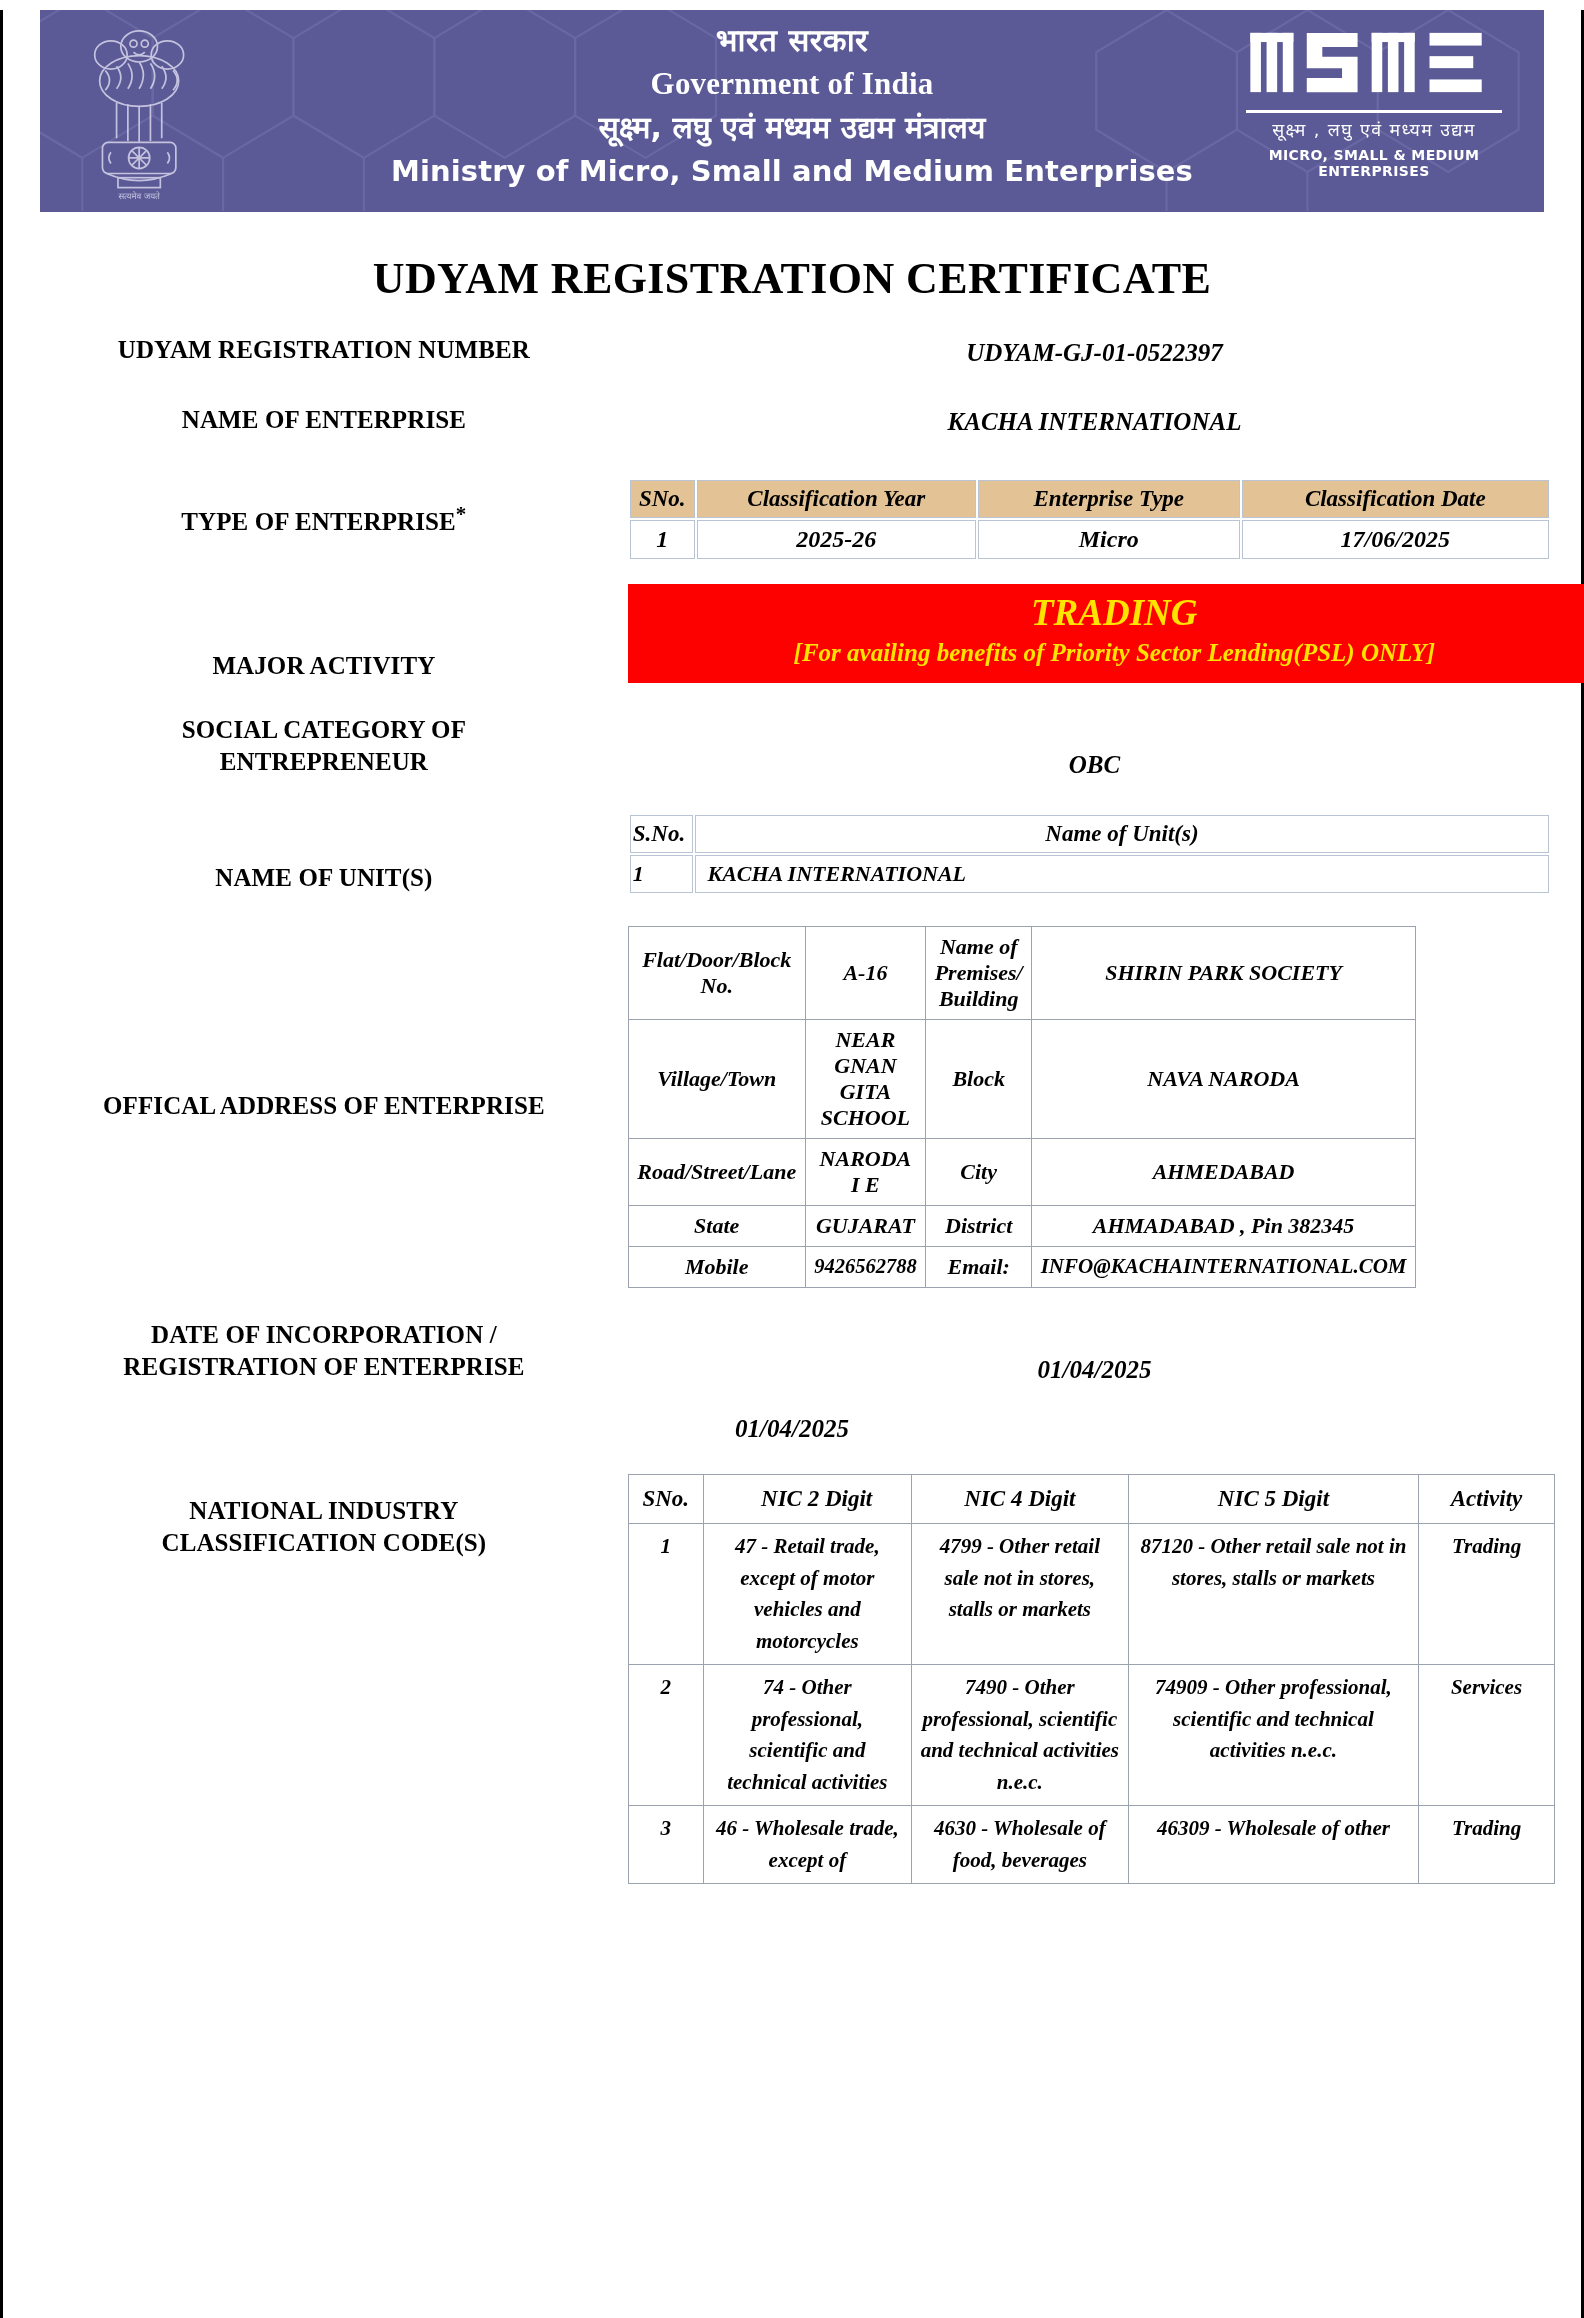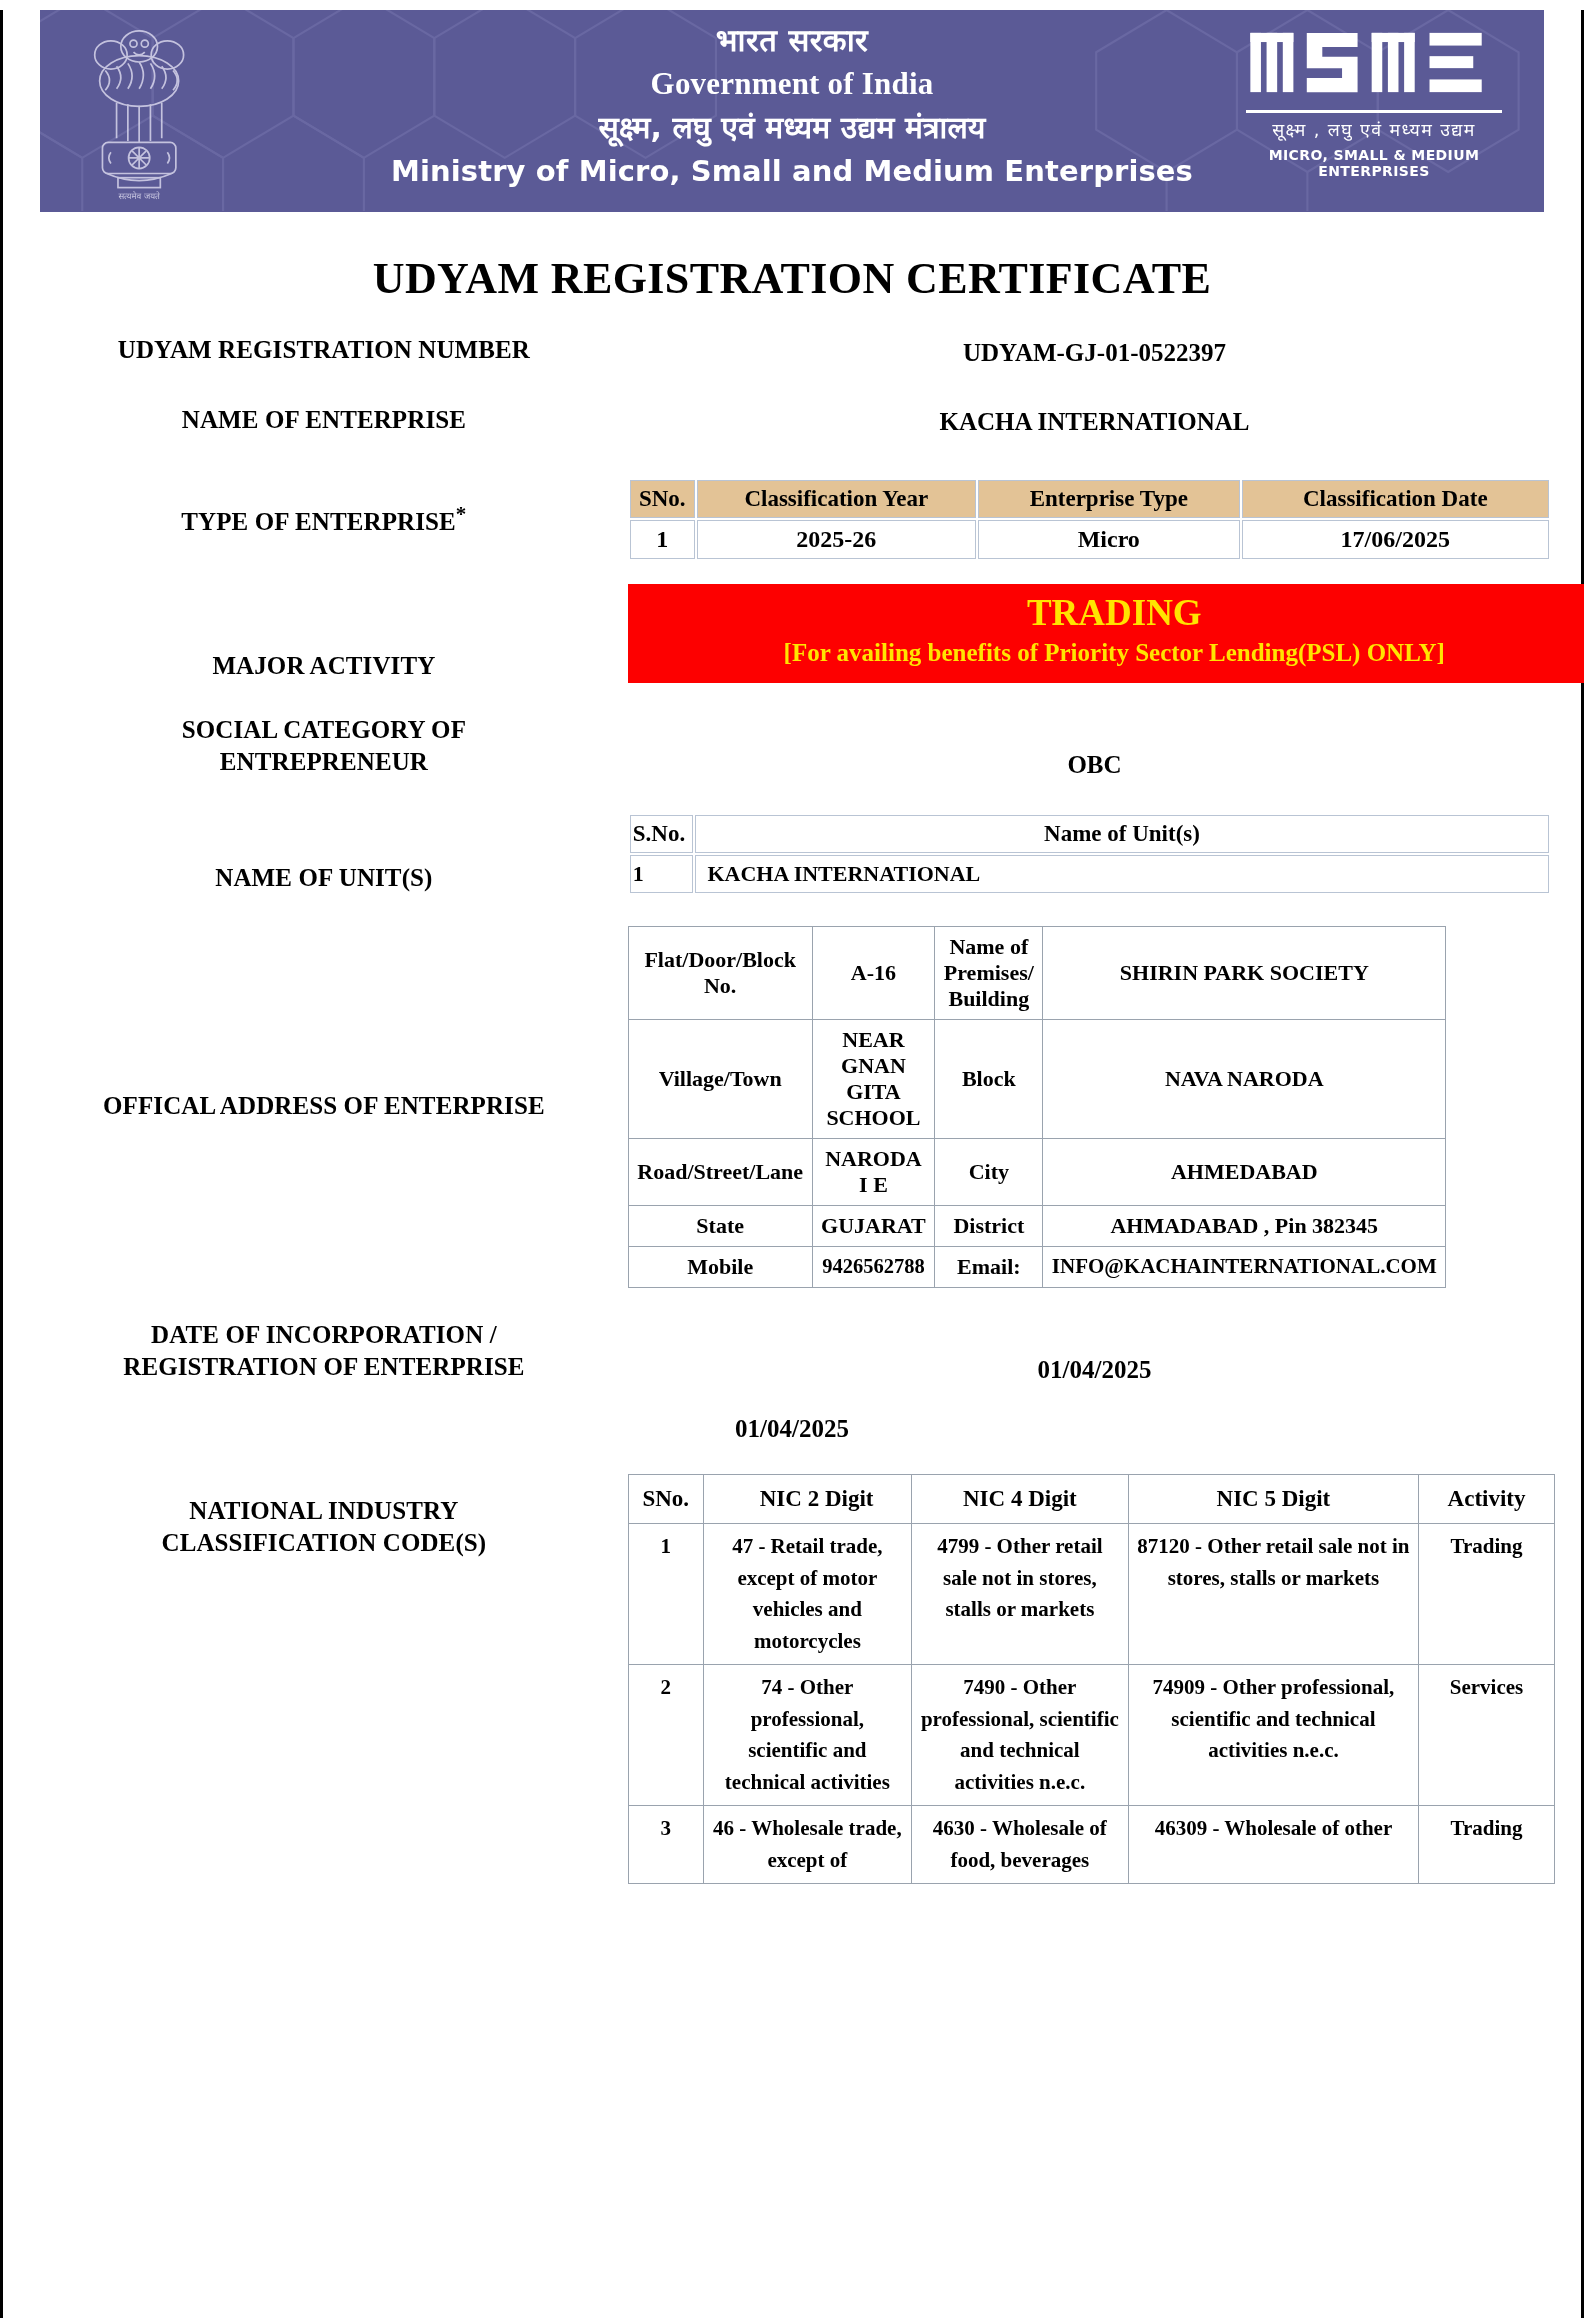--- a/index.html
+++ b/index.html
@@ -87,20 +87,21 @@
     font-size: 25px;
     font-weight: 700;
     line-height: 1.3;
     letter-spacing: 0.1px;
   }
   .row .val {
     flex: 1 1 auto;
     font-size: 25px;
     font-weight: 700;
     text-align: center;
+    font-style: italic;
   }
 
   .sup-star { font-size: 21px; vertical-align: super; font-weight: 700; }
 
   
   table.cert {
     border-collapse: separate;
     border-spacing: 2.1px;
     width: 923px;
     font-size: 22px;

